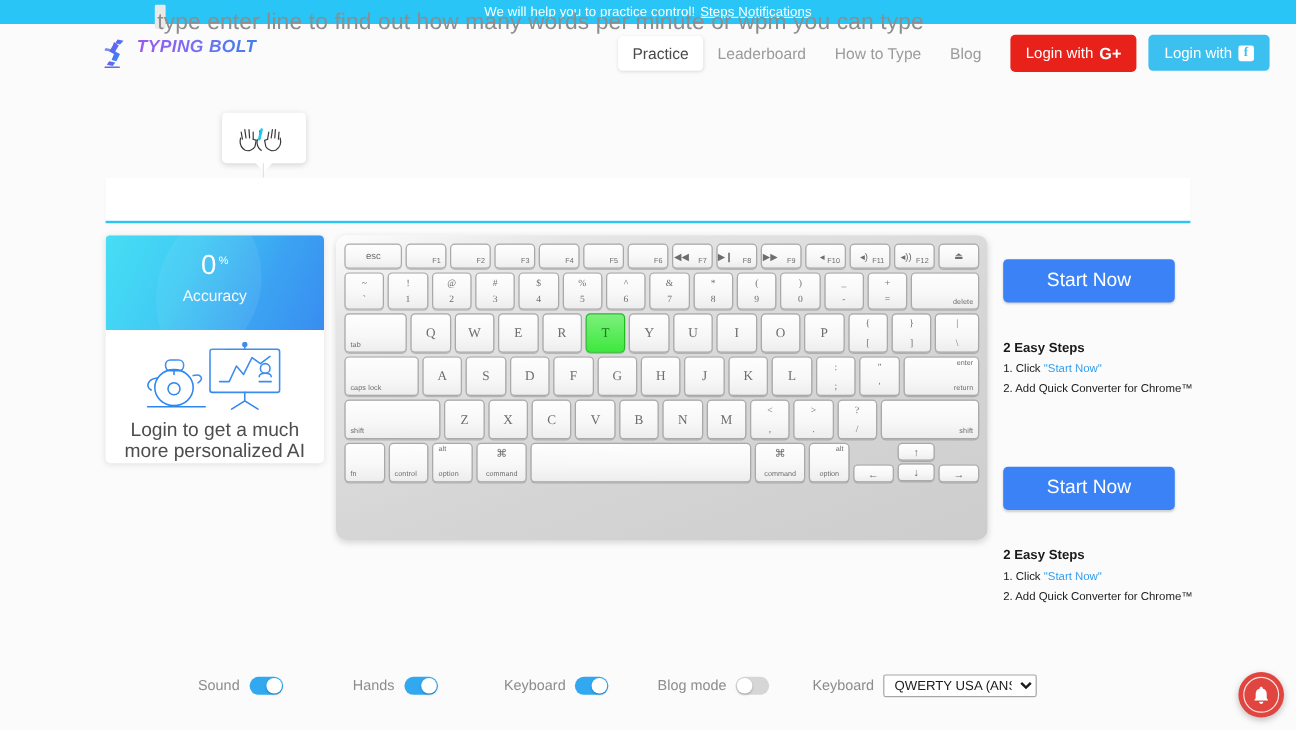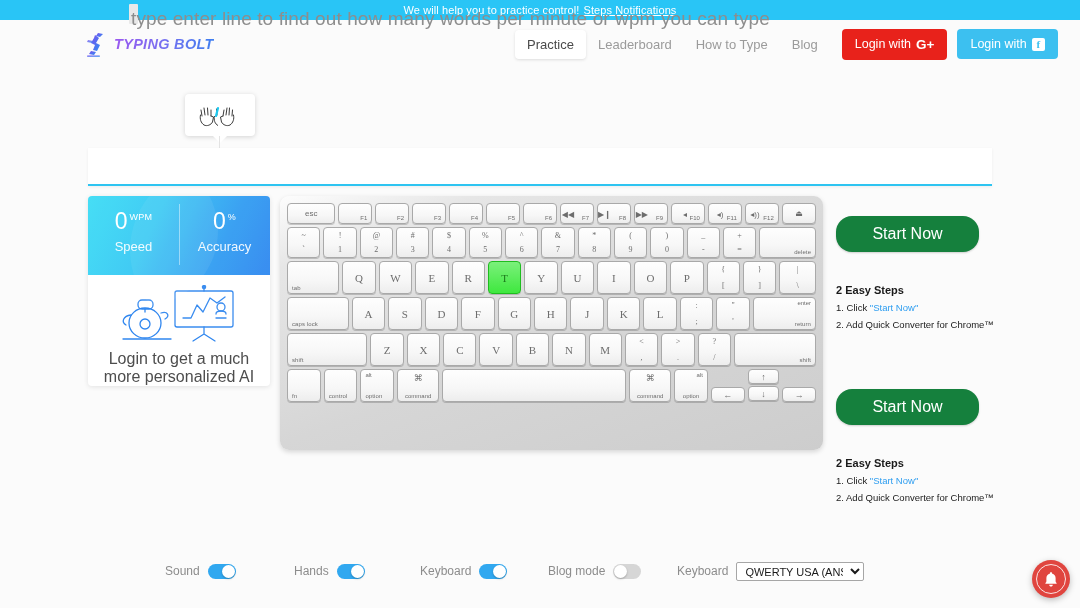--- a/index.html
+++ b/index.html
@@ -19,21 +19,21 @@
   }
   .banner a { color: #fff; text-decoration: underline; margin-left: 4px; font-weight: 400; }
 
   
   .header {
     height: 48px; background: #fbfbfb;
     display: flex; align-items: center;
     padding: 0 0 0 85px;
     position: relative;
   }
-  .logo { display: flex; align-items: center; gap: 5px; }
+  .logo { display: flex; gap: 5px; }
   .logo-mark { width: 24px; height: 26px; flex: 0 0 auto; }
   .logo-text {
     font-size: 14.5px; font-weight: bold; font-style: italic;
     letter-spacing: .3px;
     background: linear-gradient(90deg,#9b59f0 0%, #7b6ef0 45%, #3f7ff0 100%);
     -webkit-background-clip: text; background-clip: text;
     -webkit-text-fill-color: transparent; color: #6f6bf0;
   }
   .nav {
     position: absolute; left: 515px; top: 0; height: 48px;
@@ -168,22 +168,22 @@
   .k-fnL { position:absolute; left:50%; top:50%; transform:translate(-125%,-50%); font-size: 8px; }
   .k-cmd { position:absolute; top:3px; left:0; right:0; text-align:center; font-size:9px; }
   .k-cmdl { position:absolute; bottom:2px; left:0; right:0; text-align:center; font-size:6px; }
   .k-ar { position:absolute; inset:0; display:flex; align-items:center; justify-content:center; font-size:9px;}
   .arrow-stack { display:flex; flex-direction:column; gap:2px; flex:1 1 0; }
   .arrow-stack .key { height: 15px; flex: none; }
 
   
   .cta { position: absolute; }
   .btn-start {
-    width: 143px; height: 36px; background: #15803d; color: #fff;
-    border: none; border-radius: 16px; font-size: 16px; cursor: pointer;
+    width: 143px; height: 36px; background: #3b82f6; color: #fff;
+    border: none; border-radius: 4px; font-size: 16px; cursor: pointer;
     box-shadow: 0 1px 2px rgba(0,0,0,.18);
     font-family: "Liberation Sans", sans-serif;
   }
   .steps { margin-top: 32px; width: 160px; }
   .steps-title { font-size: 11px; font-weight: bold; color: #1a1a1a; }
   .step { font-size: 9.5px; color: #1a1a1a; margin-top: 6px; }
   .step a { color: #2f9ef0; text-decoration: none; }
 
   
   .controls {
@@ -277,26 +277,20 @@
     </svg>
   </div>
   <div class="tip-stem"></div>
 
   <div class="type-line"></div>
   <div class="caret"></div>
   <div class="type-text">type enter line to find out how many words per minute or wpm you can type</div>
 
   <div class="stats-card">
     <div class="stats-top">
-      <div class="stat">
-        <div class="stat-val">
-          <span>0</span><span class="stat-unit">WPM</span>
-        </div>
-        <div class="stat-lab">Speed</div>
-      </div>
       <div class="stat">
         <div class="stat-val">
           <span>0</span><span class="stat-unit">%</span>
         </div>
         <div class="stat-lab">Accuracy</div>
       </div>
     </div>
     <div class="promo">
       <div class="promo-art">
         <svg width="132" height="58" viewBox="0 0 132 58">

